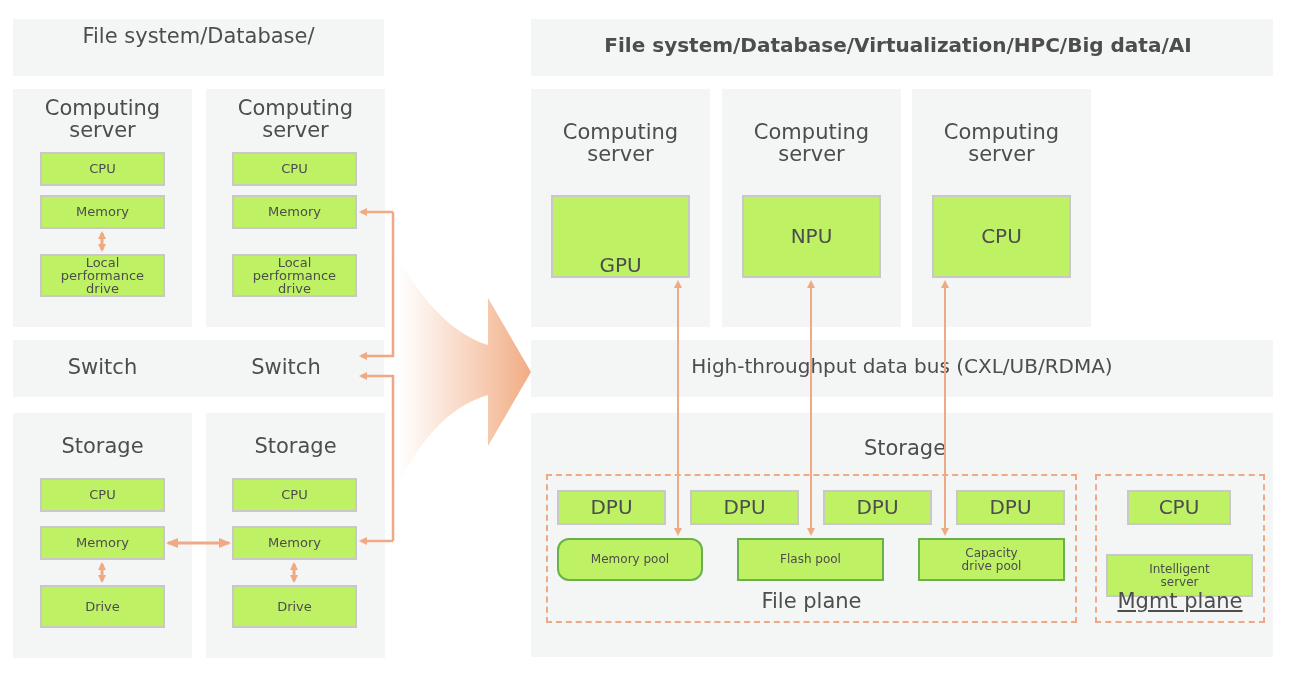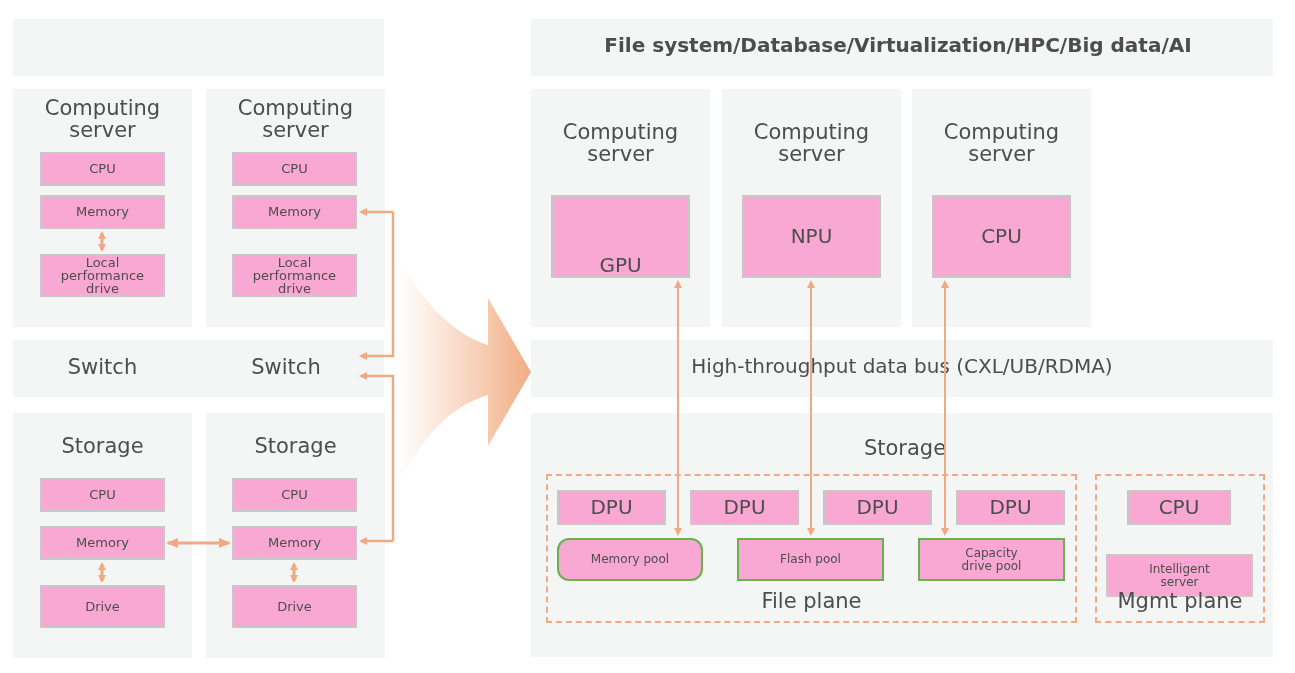--- a/index.html
+++ b/index.html
@@ -2,35 +2,36 @@
 <html><head>
 <meta charset="utf-8">
 <style>
   html, body { margin: 0; padding: 0; background: #ffffff; }
   body { width: 1295px; height: 673px; position: relative; overflow: hidden;
          font-family: "DejaVu Sans", "Liberation Sans", sans-serif; color: #4d4d4d; }
   .panel { position: absolute; background: #f4f5f5; box-sizing: border-box;
            display: flex; flex-direction: column; align-items: center; }
   .label { position: absolute; text-align: center; line-height: 1.05; }
   .box { position: absolute; box-sizing: border-box; border: 2px solid #c8c8c8;
-         background: #f9a8d4; display: flex; align-items: center; justify-content: center;
+         background: #bef264; display: flex; align-items: center; justify-content: center;
          text-align: center; line-height: 1.05; color: #4d4d4d; }
   .green { border-color: #6ab04c; }
   .dashed { position: absolute; box-sizing: border-box; border: 2px dashed #f0a985; }
   .t-xl { font-size: 21px; }
   .t-l  { font-size: 20px; }
   .t-s  { font-size: 13px; }
   .t-xs { font-size: 12px; }
   svg.overlay { position: absolute; left: 0; top: 0; pointer-events: none; }
 </style>
 </head>
 <body>
 
 <div class="panel" style="left:13px; top:19px; width:371px; height:57px;">
   <div class="label t-xl" style="left:0; right:0; top:6px;">
+    <div>File system/Database/</div>
   </div>
 </div>
 
 <div class="panel" style="left:13px; top:89px; width:179px; height:238px;">
   <div class="label t-xl" style="left:0; right:0; top:8px;">
     <div>Computing</div>
     <div>server</div>
   </div>
 </div>
 <div class="box t-s" style="left:40px; top:152px; width:125px; height:34px;">
@@ -164,21 +165,21 @@
   </div>
 
 <div class="dashed" style="left:1095px; top:474px; width:170px; height:149px;"></div>
 <div class="box t-l" style="left:1127px; top:490px; width:104px; height:35px;">
   <span>CPU</span>
   </div>
 <div class="box t-xs" style="left:1106px; top:554px; width:147px; height:43px; flex-direction:column;">
   <span>Intelligent</span>
   <span>server</span>
   </div>
-<div class="label t-xl" style="left:1095px; width:170px; top:590px;">Mgmt plane</div>
+<div class="label t-xl" style="left:1095px; width:170px; top:590px;text-decoration:underline;">Mgmt plane</div>
 
 <svg class="overlay" width="1295" height="673">
   <defs>
     <marker id="ah" markerWidth="8" markerHeight="8" refX="6" refY="4" orient="auto-start-reverse" markerUnits="userSpaceOnUse">
       <path d="M0,0 L8,4 L0,8 Z" fill="#f0a985"></path>
     </marker>
     <marker id="ahb" markerWidth="12" markerHeight="10" refX="10" refY="5" orient="auto-start-reverse" markerUnits="userSpaceOnUse">
       <path d="M0,0 L12,5 L0,10 Z" fill="#f0a985"></path>
     </marker>
     <linearGradient id="bigGrad" x1="0" y1="0" x2="1" y2="0">

